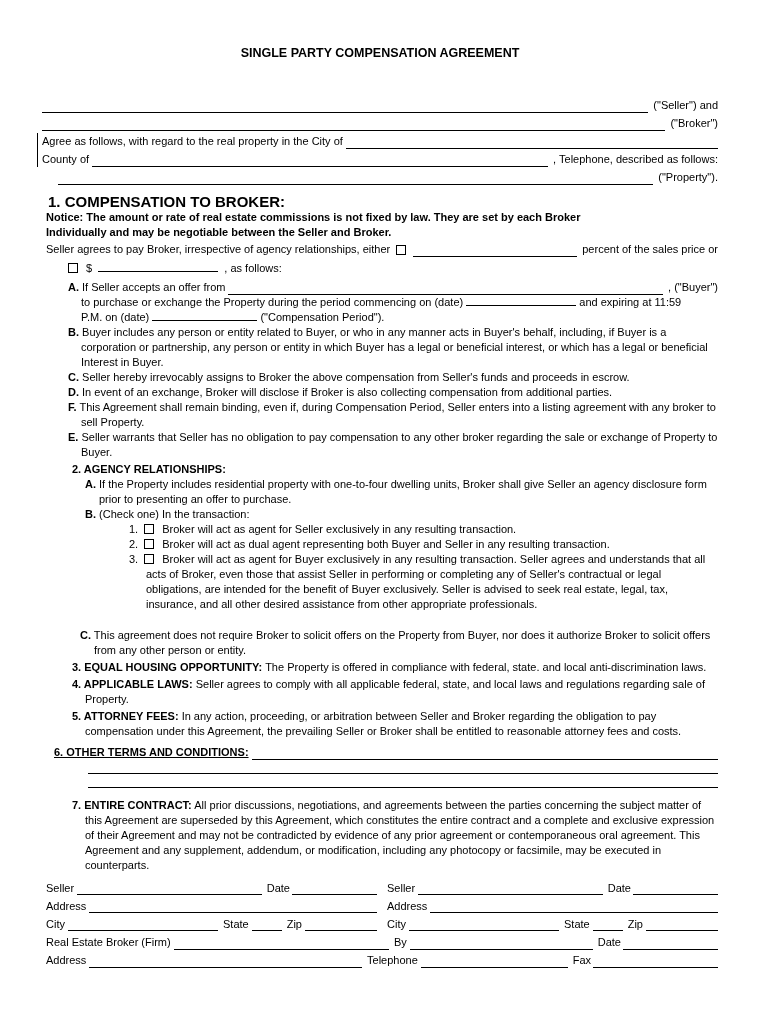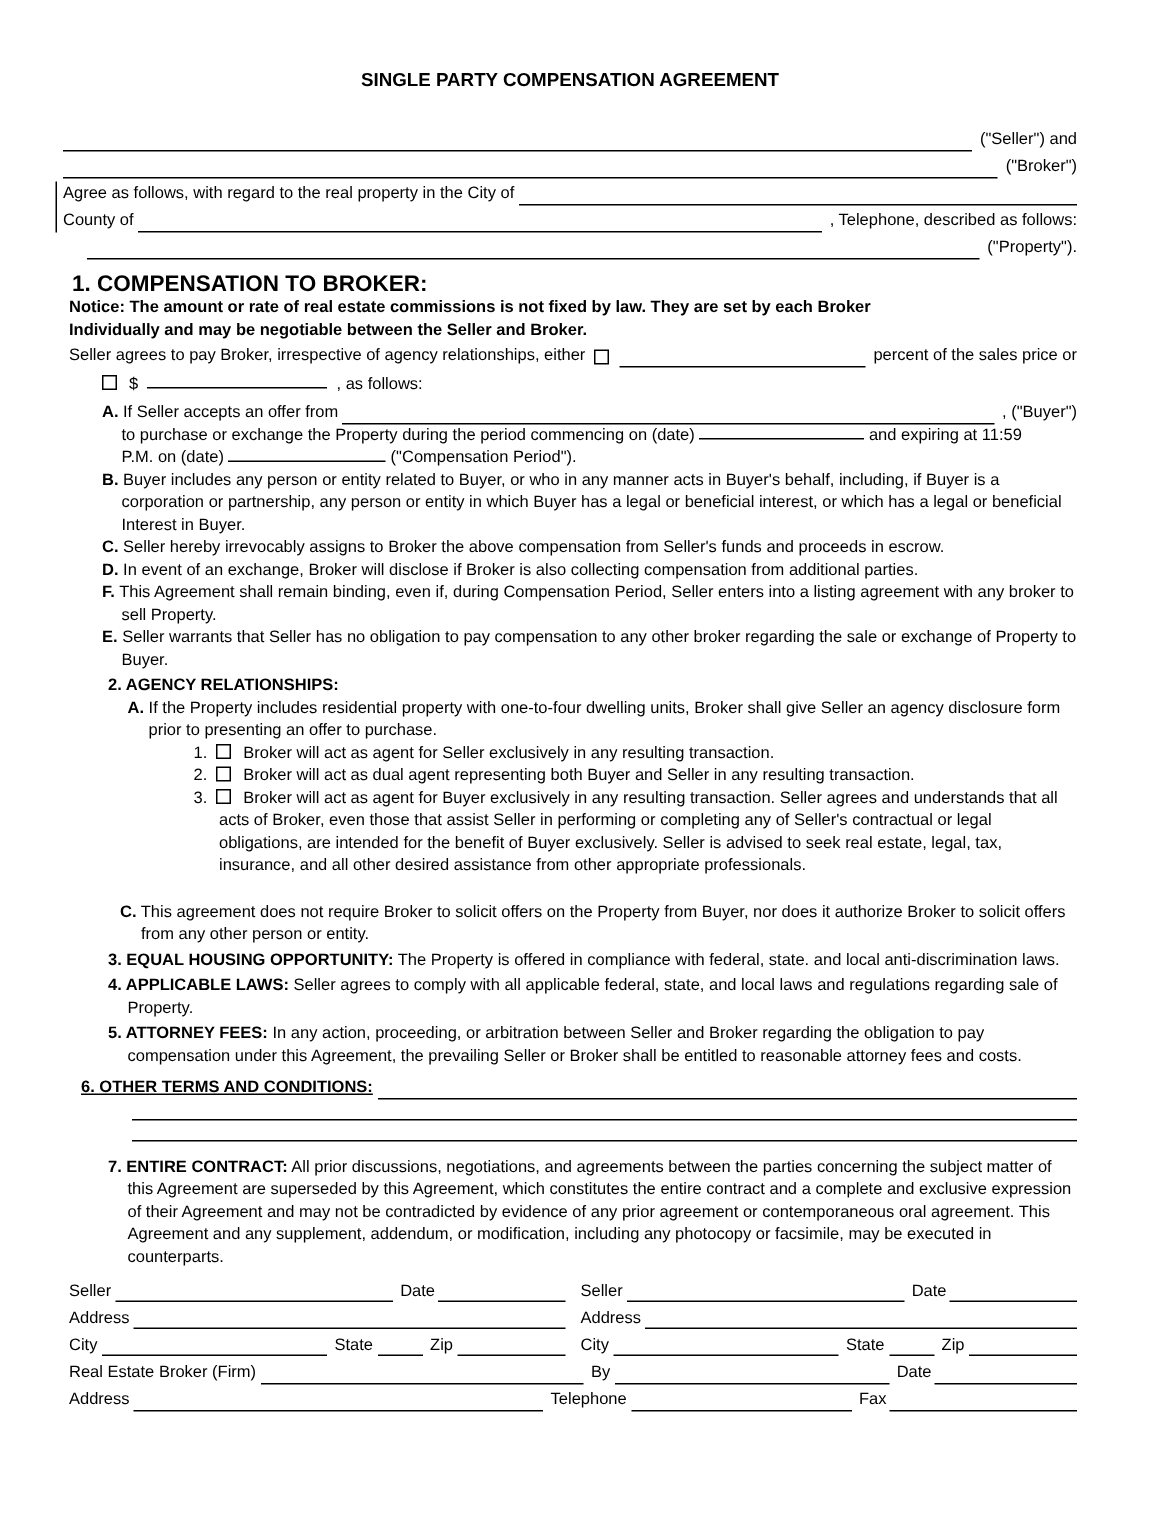--- a/index.html
+++ b/index.html
@@ -5,21 +5,21 @@
   * { margin:0; padding:0; box-sizing:border-box; }
   html,body { background:#ffffff; }
   .page {
     width:770px; height:1024px;
     padding:46px 52px 0 42px;
     color:#000;
     font-family:"Liberation Sans", sans-serif;
     font-size:11px; line-height:15px;
     background:#fff;
   }
-  .title { text-align:center; font-size:12.5px; font-weight:bold; margin-bottom:24px; }
+  .title { text-align:center; font-size:12.5px; font-weight:bold; margin-bottom:36px; }
   b, .lt { font-weight:bold; }
 
   .row { display:flex; align-items:flex-end; min-height:16px; margin-top:2px; }
   .row .lbl { white-space:nowrap; }
   .fill { flex:1; border-bottom:1px solid #000; height:12px; margin:0 5px 0 3px; }
   .fill:last-child { margin-right:0; }
   .fill:first-child { margin-left:0; }
   .blank { display:inline-block; border-bottom:1px solid #000; height:10px; }
   .w105 { width:105px; } .w110 { width:110px; } .w120 { width:120px; }
   .fillw { border-bottom:1px solid #000; height:12px; flex:none; margin:0 5px 0 2px; }
@@ -150,20 +150,24 @@
   <p class="item">
     <span class="lt">E.</span>
     <span>Seller warrants that Seller has no obligation to pay compensation to any other broker regarding the sale or exchange of Property to Buyer.</span>
   </p>
 
   <p class="sec lt">2. AGENCY RELATIONSHIPS:</p>
   <p class="s2item">
     <span class="lt">A.</span>
     <span>If the Property includes residential property with one-to-four dwelling units, Broker shall give Seller an agency disclosure form prior to presenting an offer to purchase.</span>
   </p>
+  <p class="s2item">
+    <span class="lt">B.</span>
+    <span>(Check one) In the transaction:</span>
+  </p>
 
   <p class="opt"><span>1.</span><span class="cb cbm"></span><span>Broker will act as agent for Seller exclusively in any resulting transaction.</span></p>
   <p class="opt"><span>2.</span><span class="cb cbm"></span><span>Broker will act as dual agent representing both Buyer and Seller in any resulting transaction.</span></p>
   <p class="opt"><span>3.</span><span class="cb cbm"></span><span>Broker will act as agent for Buyer exclusively in any resulting transaction. Seller agrees and understands that all acts of Broker, even those that assist Seller in performing or completing any of Seller's contractual or legal obligations, are intended for the benefit of Buyer exclusively. Seller is advised to seek real estate, legal, tax, insurance, and all other desired assistance from other appropriate professionals.</span></p>
 
   <p class="s2c">
     <span class="lt">C.</span>
     <span>This agreement does not require Broker to solicit offers on the Property from Buyer, nor does it authorize Broker to solicit offers from any other person or entity.</span>
   </p>
 

